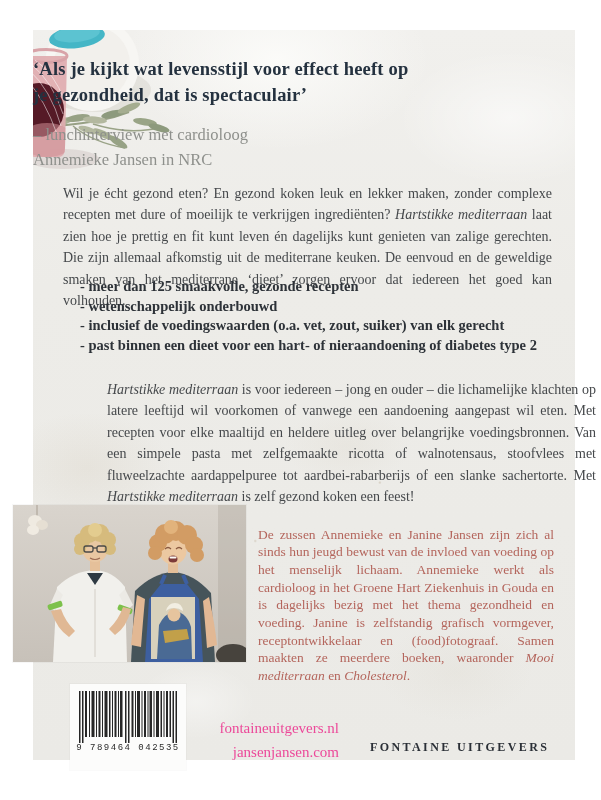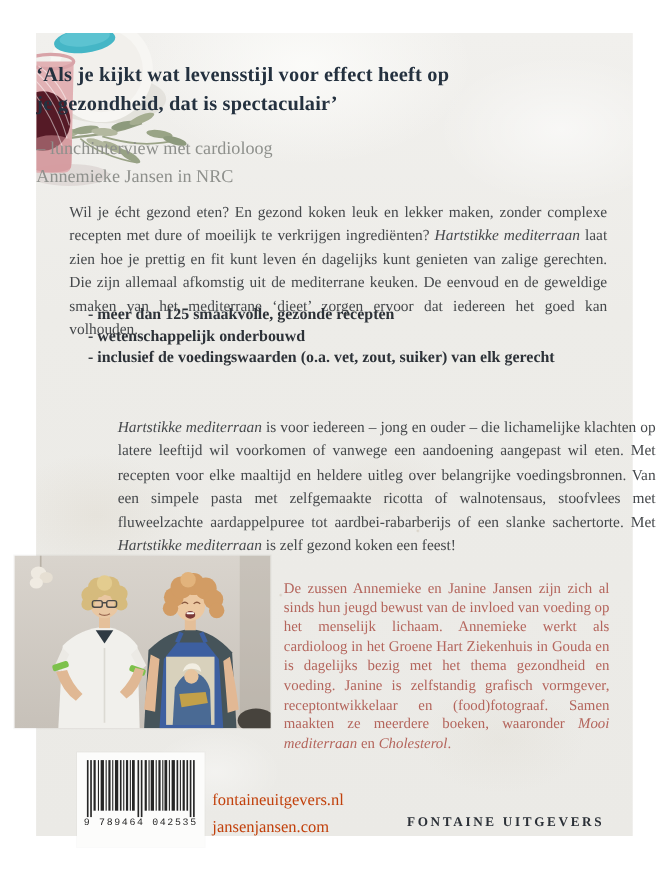--- a/index.html
+++ b/index.html
@@ -50,22 +50,22 @@
   
   .authors-photo{position:absolute;left:13px;top:505px;width:233px;height:157px;
                  box-shadow:0 0 0 1px rgba(0,0,0,0.03);}
 
   
   .barcode-box{position:absolute;left:70px;top:684px;width:116px;height:86px;background:#fcfcfb;
                box-shadow:0 0 0 1px rgba(0,0,0,0.02);text-align:center;}
   .barcode-bars{display:block;margin:7px auto 0 auto;}
   .barcode-digits{font-family:"Liberation Mono", monospace;font-size:9px;letter-spacing:1.5px;
                   color:#2b2b2b;margin-top:0px;white-space:nowrap;}
-  .websites{position:absolute;left:193px;top:716px;width:146px;text-align:left;
-            font-size:15px;line-height:24px;color:#c2410c;}
+  .websites{position:absolute;left:193px;top:716px;width:146px;text-align:right;
+            font-size:15px;line-height:24px;color:#ec4899;}
   .publisher{position:absolute;left:370px;top:740px;font-weight:bold;font-size:12px;
              letter-spacing:2.4px;color:#2b3037;white-space:nowrap;}
 </style>
 </head>
 <body>
 
 <div class="page">
 
   <div class="cover">
 
@@ -120,20 +120,21 @@
     <div class="quote-attr quote-attr-first">– lunchinterview met cardioloog</div>
     <div class="quote-attr">Annemieke Jansen in NRC</div>
   </div>
 
   <p class="para para1"><span>Wil je écht gezond eten? En gezond koken leuk en lekker maken, zonder complexe recepten met dure of moeilijk te verkrijgen ingrediënten? </span><em>Hartstikke mediterraan</em><span> laat zien hoe je prettig en fit kunt leven én dagelijks kunt genieten van zalige gerechten. Die zijn allemaal afkomstig uit de mediterrane keuken. De eenvoud en de geweldige smaken van het mediterrane ‘dieet’ zorgen ervoor dat iedereen het goed kan volhouden.</span></p>
 
   <ul class="bullets">
     <li>- meer dan 125 smaakvolle, gezonde recepten</li>
     <li>- wetenschappelijk onderbouwd</li>
     <li>- inclusief de voedingswaarden (o.a. vet, zout, suiker) van elk gerecht</li>
+    <li>- past binnen een dieet voor een hart- of nieraandoening of diabetes type 2</li>
   </ul>
 
   <p class="para para2"><em>Hartstikke mediterraan</em><span> is voor iedereen – jong en ouder – die lichamelijke klachten op latere leeftijd wil voorkomen of vanwege een aandoening aangepast wil eten. Met recepten voor elke maaltijd en heldere uitleg over belangrijke voedingsbronnen. Van een simpele pasta met zelfgemaakte ricotta of walnotensaus, stoofvlees met fluweelzachte aardappelpuree tot aardbei-rabarberijs of een slanke sachertorte. Met </span><em>Hartstikke mediterraan</em><span> is zelf gezond koken een feest!</span></p>
 
   <svg class="authors-photo" viewBox="0 0 233 157" width="233" height="157">
     <defs>
       <linearGradient id="wall" x1="0" y1="0" x2="0" y2="1">
         <stop offset="0" stop-color="#d9d4cd"></stop>
         <stop offset="1" stop-color="#c7c1b9"></stop>
       </linearGradient>

